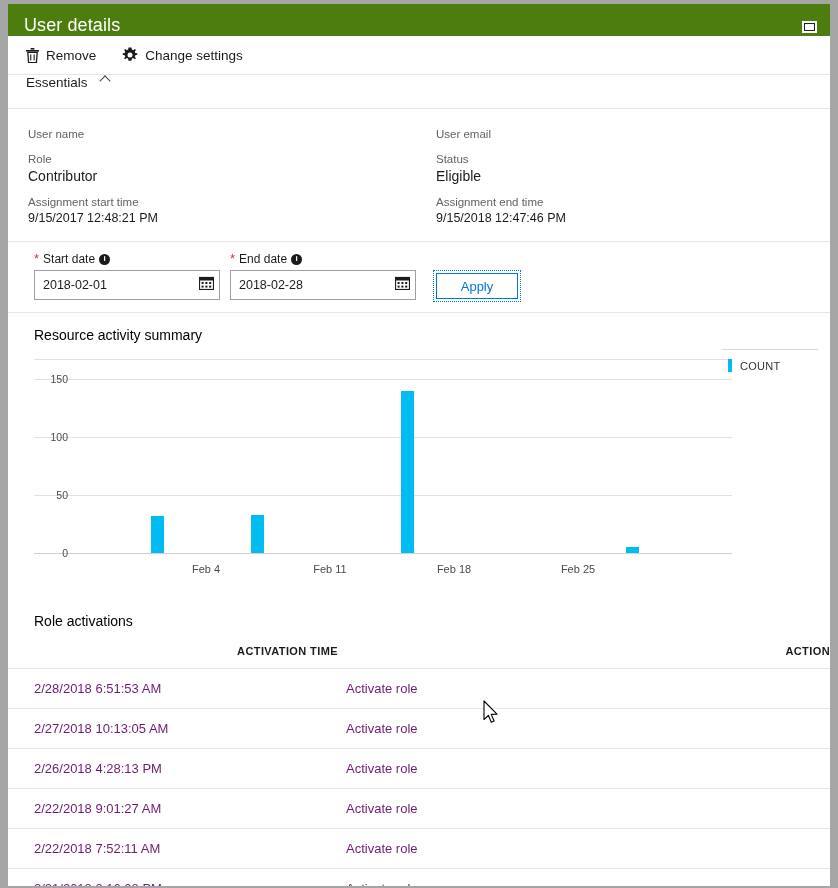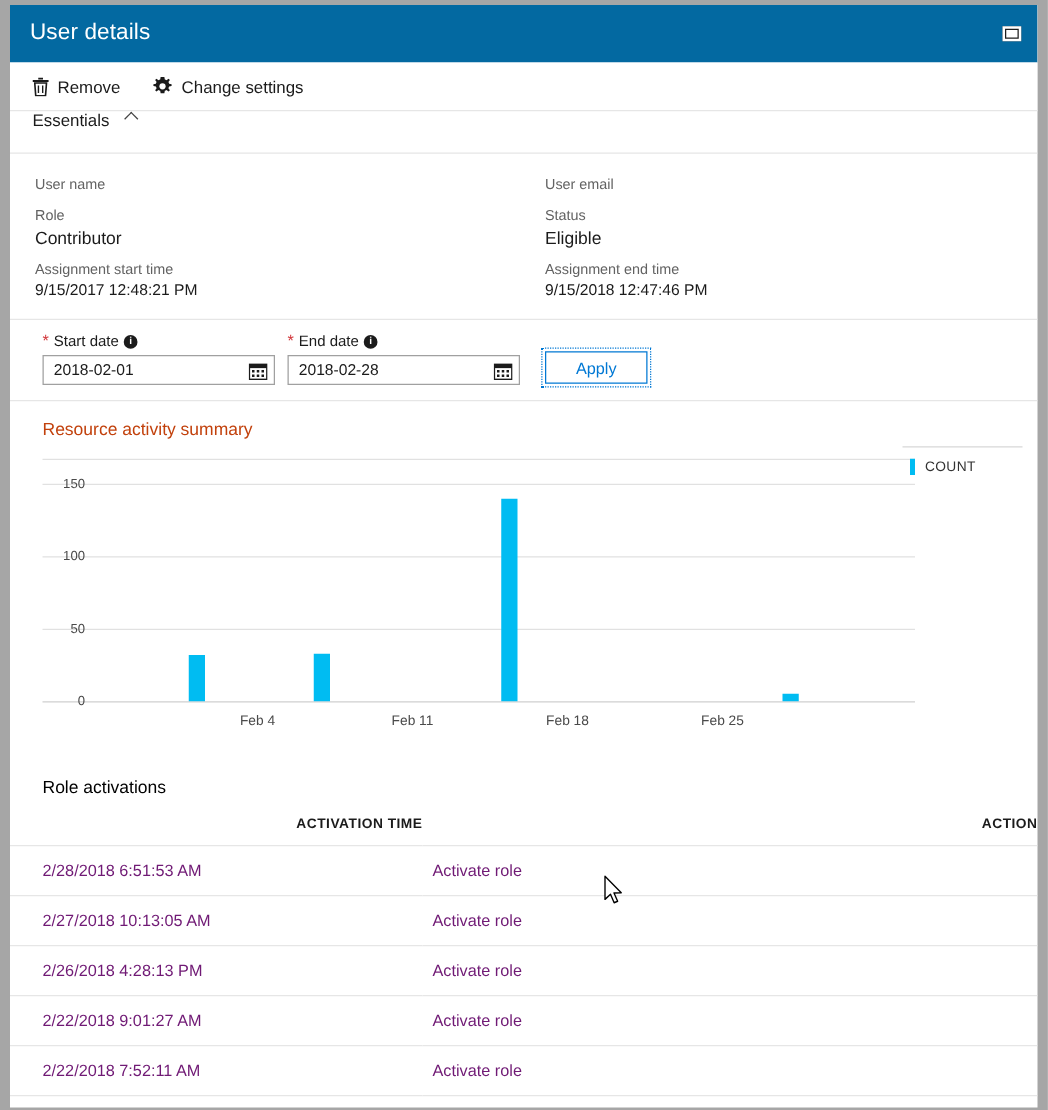--- a/index.html
+++ b/index.html
@@ -25,22 +25,22 @@
     left: 8px; top: 4px;
     width: 822px;
     height: 882px;
     background: #ffffff;
     overflow: hidden;
   }
 
   
   .titlebar {
     position: relative;
-    height: 46px;
-    background: #0369a1;
+    height: 32px;
+    background: #4d7c0f;
   }
   .title-text {
     position: absolute;
     left: 16px; top: 11px;
     color: #ffffff;
     font-size: 18px;
     font-weight: 400;
     letter-spacing: .1px;
   }
   .window-btn {
@@ -172,21 +172,21 @@
     color: #ffffff;
     font-size: 8px;
     font-weight: bold;
     display: inline-flex;
     align-items: center;
     justify-content: center;
     line-height: 1;
   }
   .date-input {
     position: relative;
-    height: 24px;
+    height: 30px;
     border: 1px solid #a0a0a0;
     background: #ffffff;
     display: flex;
     align-items: center;
   }
   .date-input input {
     border: 0;
     outline: none;
     font-family: "Liberation Sans", sans-serif;
     font-size: 12.5px;
@@ -211,21 +211,21 @@
     font-size: 13px;
     cursor: pointer;
     margin-left: 10px;
     margin-bottom: 1px;
   }
 
   
   .chart-section { position: relative; padding: 14px 0 0 0; }
   .section-title {
     font-size: 14px;
-    color: #c2410c;
+    color: #000000;
     padding-left: 26px;
     margin-bottom: 6px;
   }
   .chart-wrap {
     position: relative;
     height: 250px;
     margin-left: 18px;
     margin-right: 12px;
   }
   .plot {

